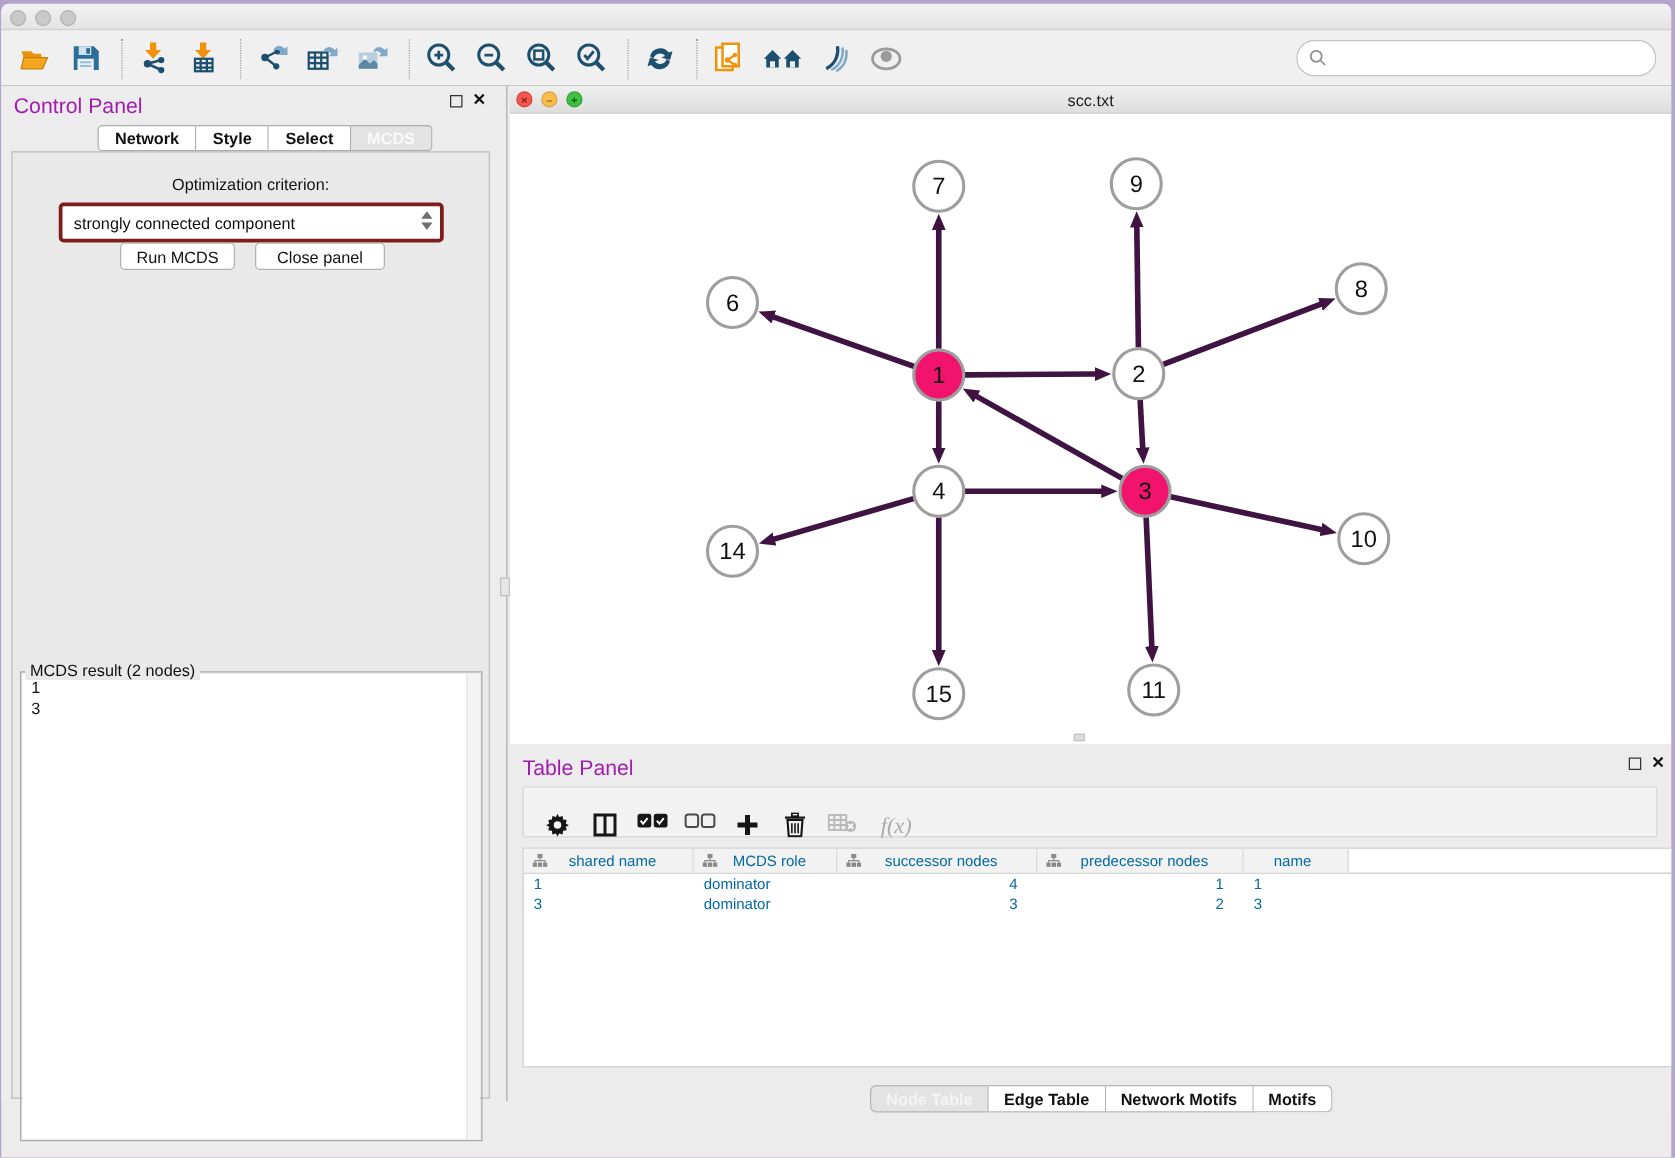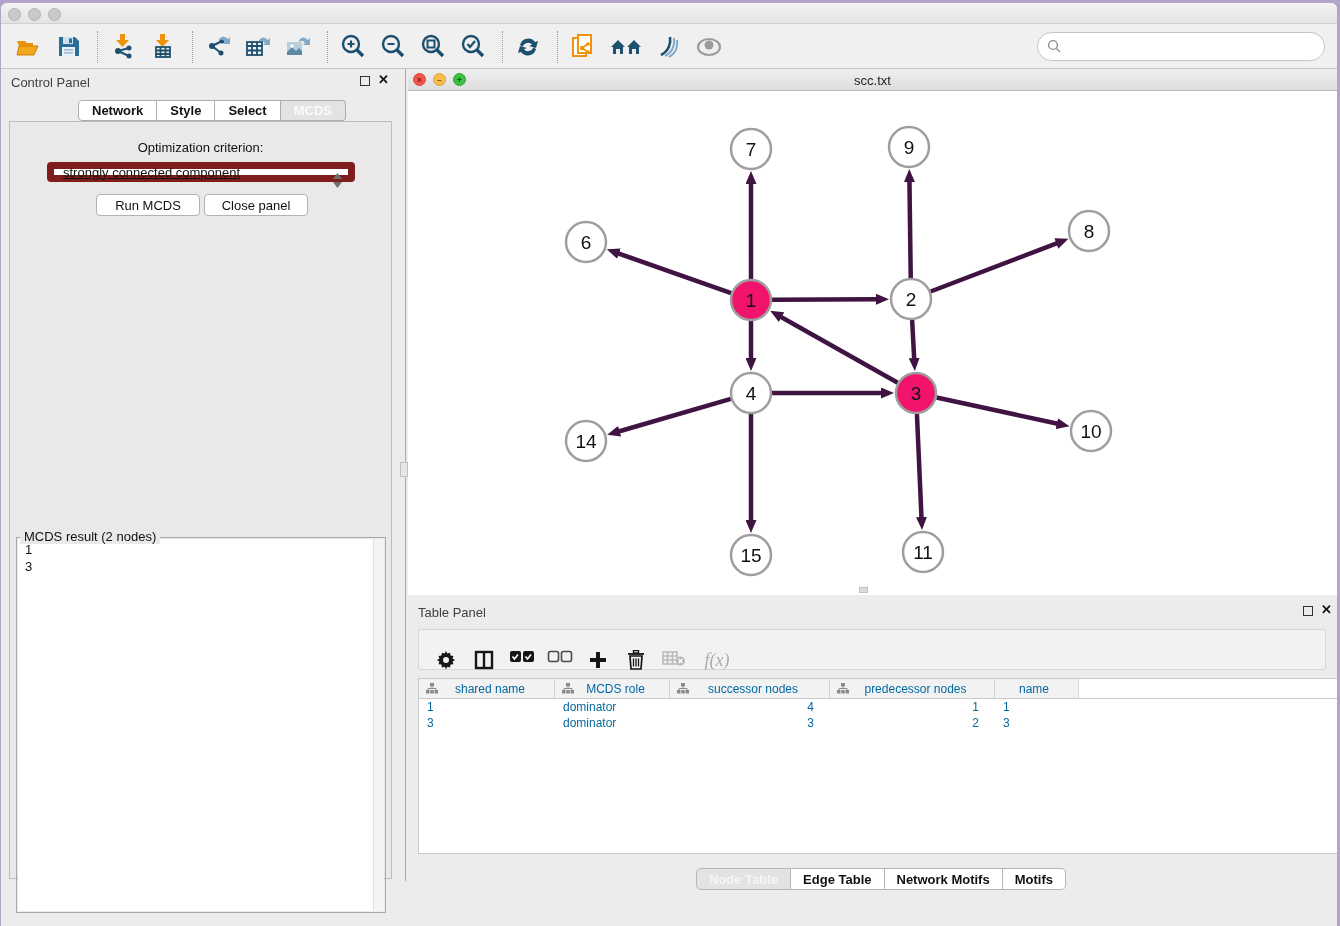--- a/index.html
+++ b/index.html
@@ -24,38 +24,38 @@
   .tbtn { width:30px; height:30px; display:flex; align-items:center; justify-content:center;
           margin-right:10px; flex:0 0 auto; }
   .tsep { width:1px; height:32px; border-left:1px dotted #9E9E9E; margin:0 10px 0 4px; flex:0 0 auto; }
   .searchbox { position:absolute; right:12px; top:7px; width:288px; height:29px;
                background:#FFFFFF; border:1px solid #C4C4C4; border-radius:15px;
                display:flex; align-items:center; padding-left:9px; }
   .searchbox input { border:none; outline:none; flex:1; font-size:13px; background:transparent; height:20px; }
 
   
   .cpanel { position:absolute; left:0; top:66px; width:403px; height:812px; background:#ECECEC; }
-  .panel-head { position:absolute; left:10px; top:6px; font-size:13px; color:#404040; }
+  .panel-head { position:absolute; left:10px; top:6px; font-size:17px; color:#a21caf; }
   .wctl { position:absolute; top:7px; font-size:12px; color:#222; line-height:12px; }
   .float-ic { width:10px; height:10px; border:1.5px solid #333; display:inline-block; }
   .close-ic { font-size:13px; font-weight:bold; color:#111; }
   .cp-tabs { position:absolute; left:77px; top:31px; display:flex; height:21px; }
   .cp-tab { background:#FFFFFF; border:1px solid #ADADAD; border-left:none;
             font-size:13px; font-weight:bold; color:#111; padding:2px 13px 0;
             text-align:center; }
   .cp-tab:first-child { border-left:1px solid #ADADAD; border-radius:4px 0 0 4px; }
   .cp-tab.last { border-radius:0 4px 4px 0; }
   .cp-tab.active { background:#E3E3E3; color:#FAFAFA; font-weight:bold; }
   .cp-body { position:absolute; left:8px; top:52px; width:383px; height:758px;
              background:#E9E9E9; border:1px solid #BCBCBC; }
   .opt-label { position:absolute; left:0; top:18px; width:100%; text-align:center;
                font-size:13px; color:#111; }
-  .combo { position:absolute; left:37px; top:40px; width:308px; height:20px; background:#FFFFFF;
-           border:7px solid #7f1d1d; border-radius:4px; font-size:13px; color:#111;
-           display:flex; align-items:center; padding-left:9px;text-decoration:underline; }
+  .combo { position:absolute; left:37px; top:40px; width:308px; height:32px; background:#FFFFFF;
+           border:3px solid #7f1d1d; border-radius:4px; font-size:13px; color:#111;
+           display:flex; align-items:center; padding-left:9px; }
   .combo .stepper { position:absolute; right:6px; top:2px; width:10px; height:18px;
            display:flex; flex-direction:column; align-items:center; justify-content:center; gap:1px; }
   .combo .stepper svg { display:block; }
   .cp-btn { position:absolute; top:72px; height:22px; background:#FFFFFF; border:1px solid #B2B2B2;
             border-radius:4px; font-size:13px; color:#111; text-align:center; padding-top:3px; }
   .result-box { position:absolute; left:6px; top:370px; width:370px; height:382px;margin-top:39px; }
   .result-title { position:absolute; left:4px; top:-2px; font-size:13px; color:#111; background:#E9E9E9;
                   padding:0 4px; z-index:2; }
   .result-frame { position:absolute; left:0; top:6px; right:0; bottom:0; border:1px solid #A9A9A9; }
   .result-text { position:absolute; left:1px; top:1px; right:12px; bottom:1px; background:#FFFFFF;
@@ -284,21 +284,21 @@
         <span>strongly connected component</span>
         <span class="stepper">
           <svg width="9" height="7" viewBox="0 0 9 7">
                 <path d="M4.5 0 L9 6 H0 z" fill="#6F6F6F"></path>
               </svg>
           <svg width="9" height="7" viewBox="0 0 9 7">
                 <path d="M4.5 7 L0 1 H9 z" fill="#6F6F6F"></path>
               </svg>
         </span>
       </div>
-      <div class="cp-btn" style="left:86px; width:104px">Run MCDS</div>
+      <div class="cp-btn" style="left:86px; width:92px">Run MCDS</div>
       <div class="cp-btn" style="left:194px; width:104px">Close panel</div>
 
       <div class="result-box">
         <div class="result-title">MCDS result (2 nodes)</div>
         <div class="result-frame">
           <div class="result-text">1
 3</div>
           <div class="result-scroll"></div>
         </div>
       </div>

